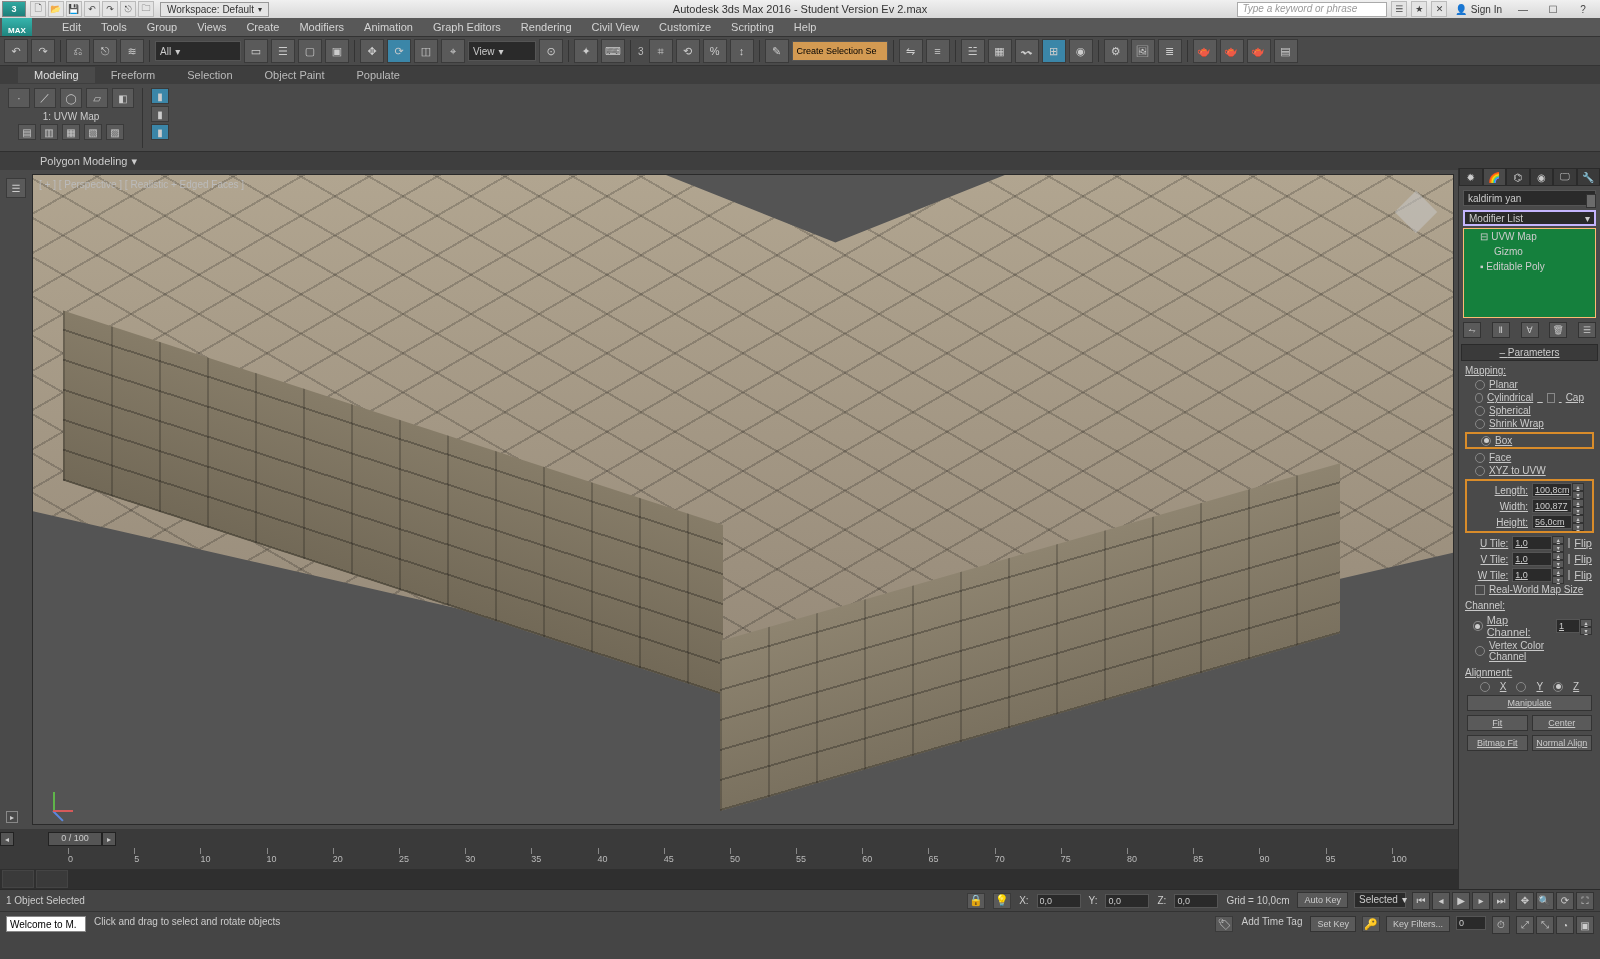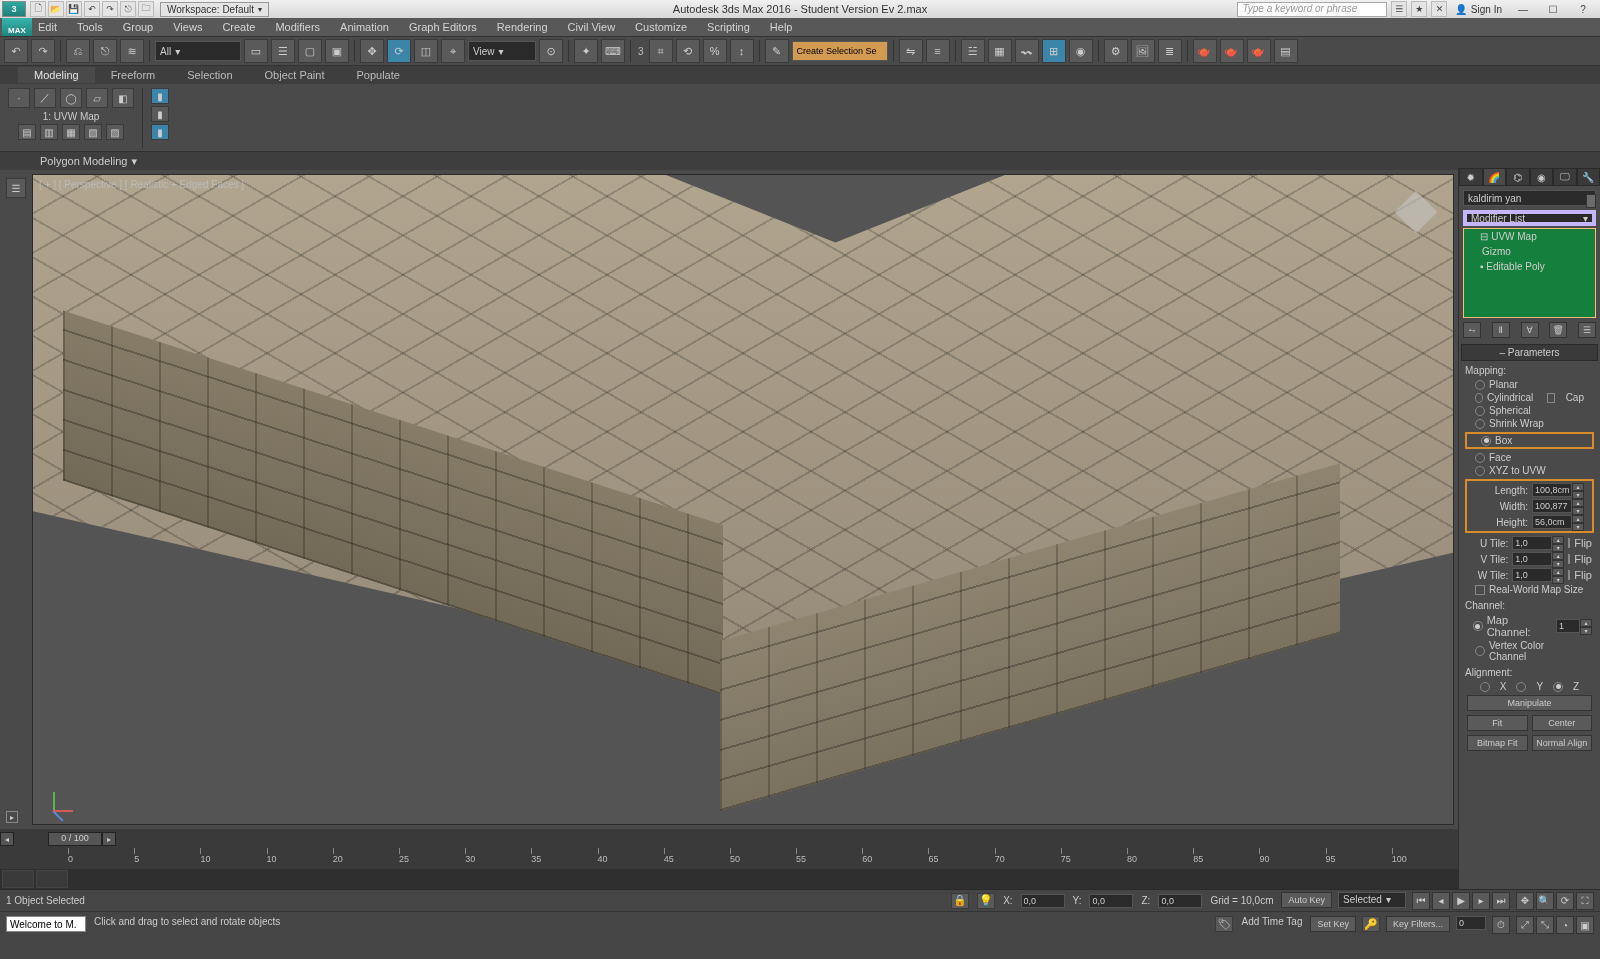--- a/index.html
+++ b/index.html
@@ -12,21 +12,21 @@
   .qat-btn { width:16px; height:16px; background:#e4e4e4; border:1px solid #bbb; display:flex;align-items:center;justify-content:center;font-size:9px;color:#444; }
   .workspace-chip { margin-left:6px; background:#e4e4e4; border:1px solid #999; padding:1px 6px; font-size:10px;color:#333; display:flex;align-items:center;gap:4px;}
   .title-caret { font-size:8px; }
   .title-center { position:absolute; left:50%; transform:translateX(-50%); font-size:11px; color:#333; white-space:nowrap; }
   .title-right { margin-left:auto; display:flex; align-items:center; gap:4px; padding-right:4px; }
   .search-box { width:150px; height:15px; background:#fff; border:1px solid #aaa; padding:0 4px; font-size:10px; color:#999; font-style:italic; }
   .sys-btn { width:26px; height:15px; display:flex;align-items:center;justify-content:center;font-size:10px;color:#444; }
   .signin { font-size:10px; color:#333; padding:0 4px; display:flex;align-items:center;gap:3px;}
 
   
-  .menubar { height:18px; background:#585858; display:flex; align-items:center; padding-left:28px; gap:0; }
+  .menubar { height:18px; background:#585858; display:flex; align-items:center; padding-left:52px; gap:0; }
   .menu-item { padding:2px 10px; color:#d4d4d4; font-size:11px; cursor:default; }
   .max-app { position:absolute; left:2px; top:18px; width:30px; height:18px; background:linear-gradient(#36b5ad,#1f847e); color:#fff; font-size:8px; font-weight:bold; display:flex;align-items:flex-end;justify-content:center;padding-bottom:1px;}
 
   
   .maintool { height:30px; background:#4a4a4a; border-top:1px solid #333; border-bottom:1px solid #333; display:flex; align-items:center; padding:0 4px; gap:3px; }
   .tb { width:24px; height:24px; background:#5a5a5a; border:1px solid #3a3a3a; display:flex;align-items:center;justify-content:center; font-size:11px; color:#ccc; }
   .tb.active { background:#3b86a8; }
   .tb-sep { width:1px; height:22px; background:#333; margin:0 2px; }
   .tb-combo { height:20px; background:#2a2a2a; border:1px solid #555; color:#ccc; padding:0 4px; font-size:10px; display:flex;align-items:center;gap:4px; }
   .tb-label { font-size:10px; color:#bbb; padding:0 2px; }
@@ -86,26 +86,26 @@
   .gizmo .bl{position:absolute;left:12px;bottom:4px;width:14px;height:2px;background:#5a87e0;transform:rotate(45deg);transform-origin:left;}
   .viewcube{position:absolute;right:12px;top:12px;width:50px;height:50px;opacity:.55;}
   .viewcube .c{position:absolute;left:10px;top:10px;width:30px;height:30px;background:#c8c8c8;transform:rotate(45deg);}
 
   
   .cmd { position:absolute; right:0; top:168px; width:142px; bottom:0; background:#4a4a4a; border-left:1px solid #2f2f2f; display:flex; flex-direction:column; }
   .cmd-tabs { display:flex; gap:0; background:#3a3a3a; }
   .cmd-tab { flex:1; height:18px; display:flex;align-items:center;justify-content:center;font-size:10px;color:#ccc;border:1px solid #2a2a2a; }
   .cmd-tab.active{ background:#4a4a4a;}
   .obj-name { margin:4px 4px 2px; height:16px; background:#2a2a2a; border:1px solid #555; padding:0 4px; font-size:10px; color:#ccc; display:flex;align-items:center;}
-  .modlist-combo { margin:2px 4px; height:16px; background:#2a2a2a; border:4px solid #c4b5fd; padding:0 4px; font-size:10px; color:#ccc; display:flex;align-items:center;justify-content:space-between;}
+  .modlist-combo { margin:2px 4px; height:16px; background:#2a2a2a; border:2px solid #c4b5fd; padding:0 4px; font-size:10px; color:#ccc; display:flex;align-items:center;justify-content:space-between;}
   .stack { margin:0 4px; background:#15803d; border:1px solid #fdba74; height:90px; overflow:auto; font-size:10px; }
   .stack-item { padding:2px 16px; color:#ccc; }
   .stack-icons { display:flex; gap:4px; padding:4px; justify-content:space-between;}
   .stack-ic { width:18px;height:16px;background:#5a5a5a;border:1px solid #333;display:flex;align-items:center;justify-content:center;font-size:9px;color:#ccc;}
-  .param-scroll { flex:1; overflow-y:auto; padding:0 2px 6px; }
+  .param-scroll { flex:1; overflow-y:auto; padding:0 2px 6px;text-decoration:underline; }
   .param-head { text-align:center; background:#3a3a3a; padding:2px 0; font-size:10px; color:#ccc; border:1px solid #2a2a2a; margin:2px 0; }
   .sect-lbl { font-size:10px; color:#ccc; margin:4px 4px 2px; }
   .radio-row { display:flex; align-items:center; gap:4px; padding:1px 14px; font-size:10px; color:#ccc;}
   .radio { width:10px;height:10px;border:1px solid #888;border-radius:50%;display:inline-flex;align-items:center;justify-content:center;}
   .radio.checked:after{content:"";width:5px;height:5px;background:#ccc;border-radius:50%;}
   .chk { width:10px;height:10px;border:1px solid #888;display:inline-block; }
   .field-row { display:flex; align-items:center; justify-content:flex-end; gap:4px; padding:1px 6px; }
   .field-row .lab { font-size:10px; color:#ccc; min-width:42px; text-align:right;}
   .spinner { display:flex; width:52px; height:14px; }
   .spinner input { width:40px; background:#2a2a2a; border:1px solid #555; color:#ccc; font-size:9px; padding:0 2px; }
@@ -327,21 +327,21 @@
   <div class="obj-name">
       <span>kaldirim yan</span>
     </div>
   <div style="width:10px;height:14px;background:#6b6b6b;position:absolute;right:4px;top:26px;border:1px solid #333"></div>
   <div class="modlist-combo">
     <span>Modifier List</span>
       <span>▾</span>
   </div>
   <div class="stack">
     <div class="stack-item">⊟ <span>UVW Map</span></div>
-    <div class="stack-item" style="padding-left:18px"><span>Gizmo</span></div>
+    <div class="stack-item" style="padding-left:30px"><span>Gizmo</span></div>
     <div class="stack-item">▪ <span>Editable Poly</span></div>
   </div>
   <div class="stack-icons">
     <div class="stack-ic">⥊</div>
     <div class="stack-ic">Ⅱ</div>
     <div class="stack-ic">∀</div>
     <div class="stack-ic">🗑</div>
     <div class="stack-ic">☰</div>
   </div>
 
@@ -532,21 +532,21 @@
     <div class="tb" style="width:18px;height:16px">💡</div>
     <span class="coord">X:</span>
       <input class="coord-in" value="0,0" style="">
     <span class="coord">Y:</span>
       <input class="coord-in" value="0,0" style="">
     <span class="coord">Z:</span>
       <input class="coord-in" value="0,0" style="">
     <span class="coord">Grid = 10,0cm</span>
     <div class="status-right">
       <div class="sr-btn">Auto Key</div>
-      <div class="tb-combo" style="width:68px;height:16px">
+      <div class="tb-combo" style="width:52px;height:16px">
           <span>Selected</span>
           <span>▾</span>
         </div>
       <div class="nav-cluster">
         <div class="nav-btn">⏮</div>
         <div class="nav-btn">◂</div>
         <div class="nav-btn">▶</div>
         <div class="nav-btn">▸</div>
         <div class="nav-btn">⏭</div>
       </div>

